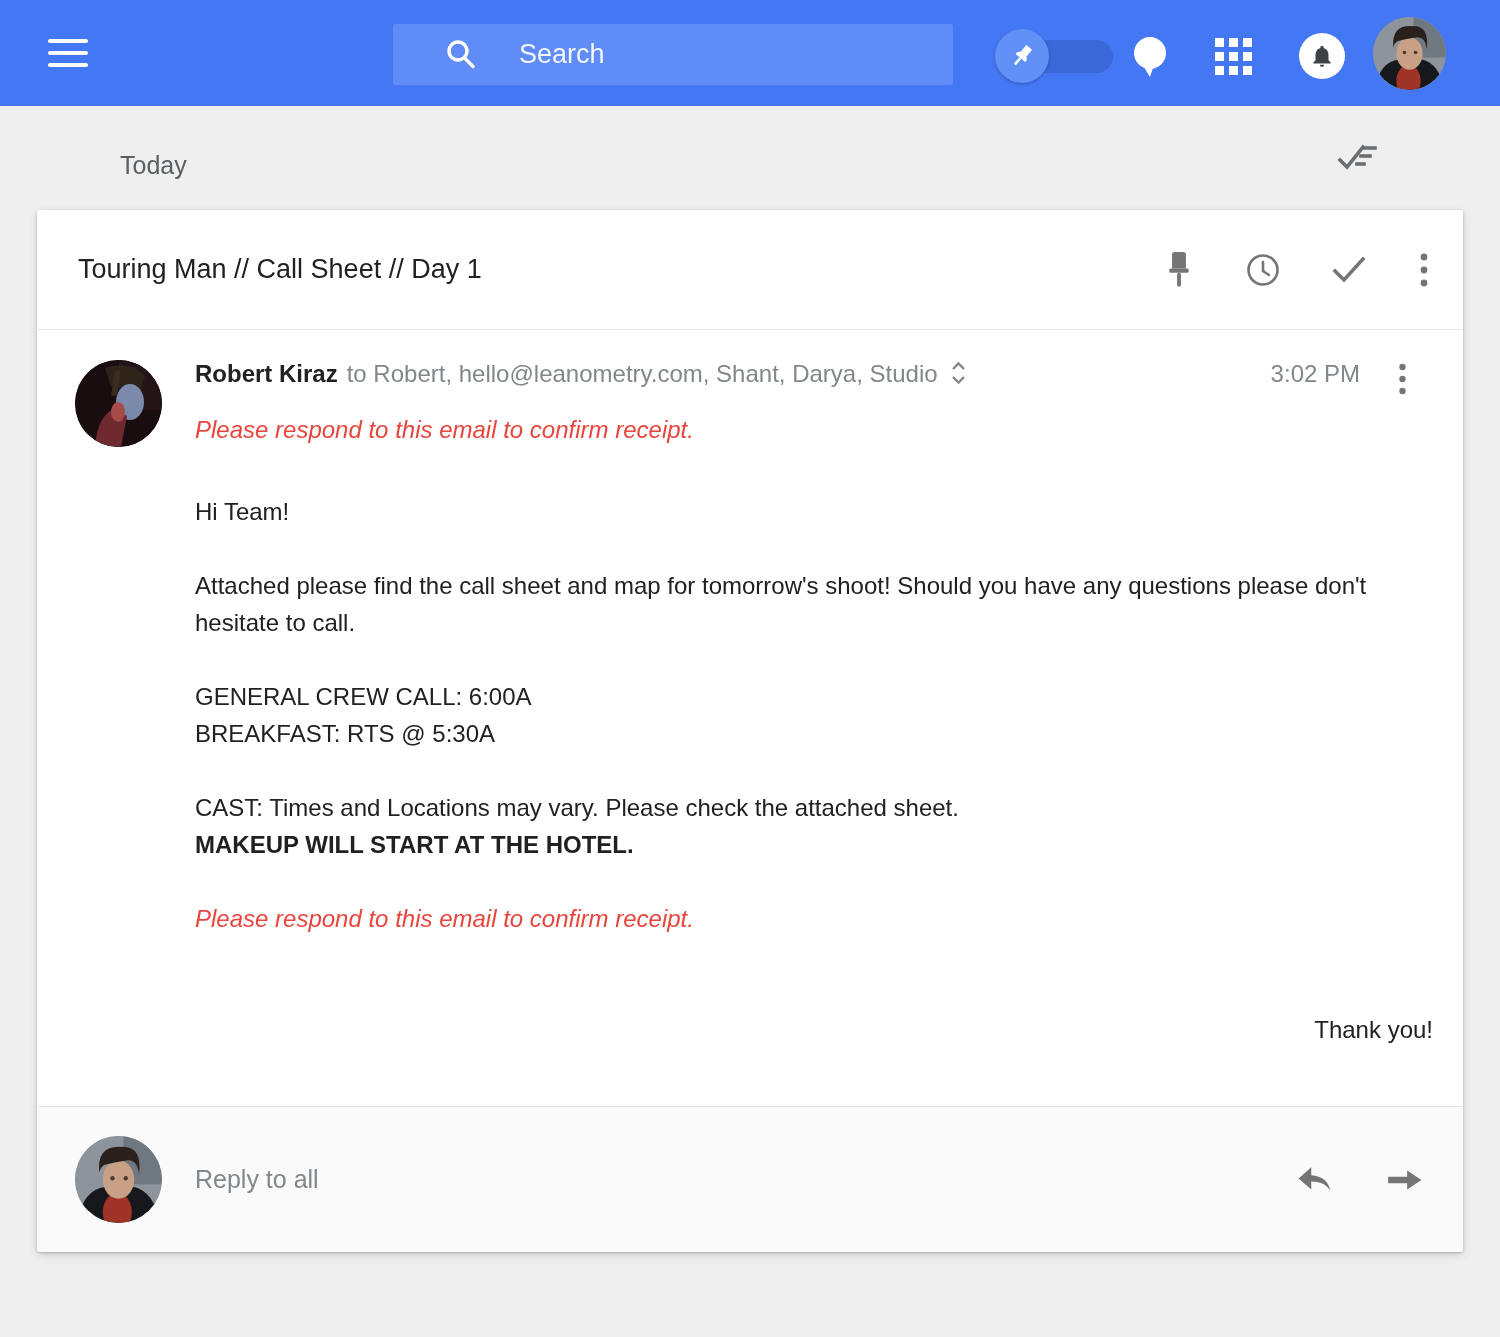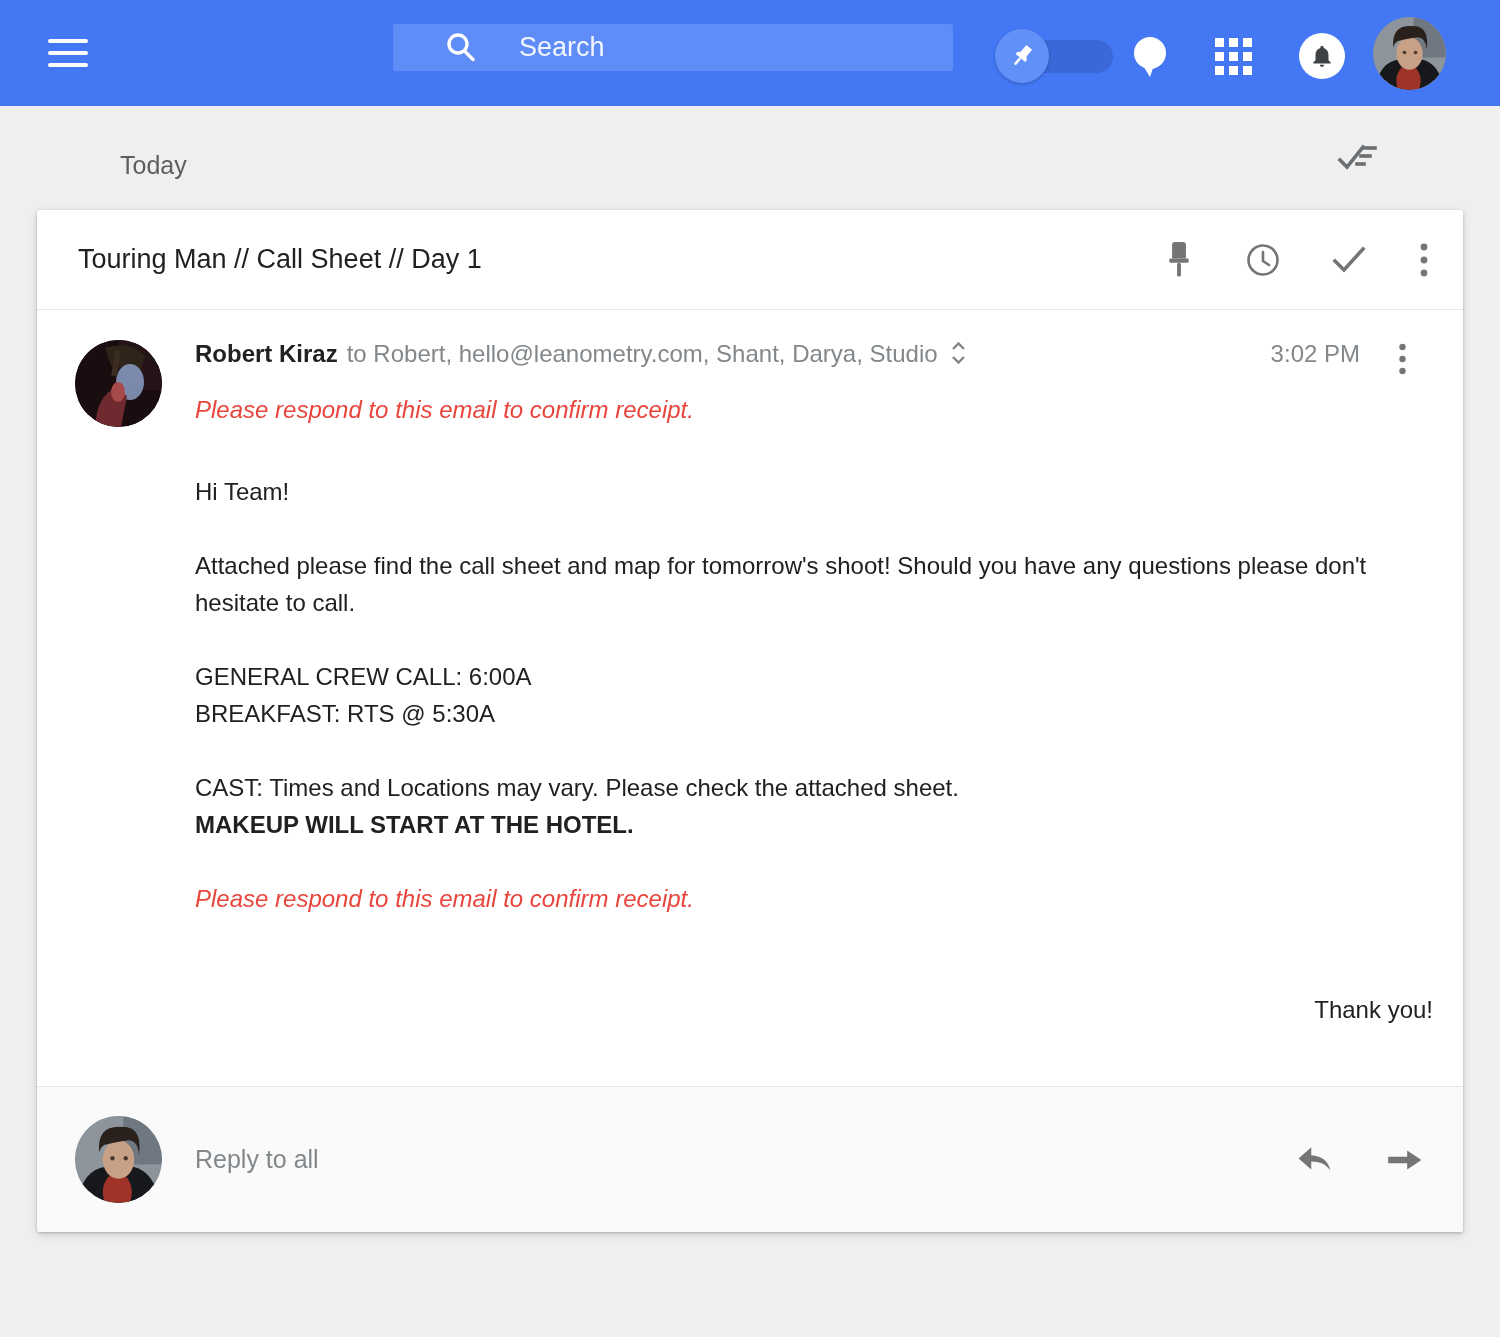--- a/index.html
+++ b/index.html
@@ -23,21 +23,21 @@
     display: flex; flex-direction: column; justify-content: center; gap: 8px;
   }
   .hamburger span { display: block; height: 4px; width: 40px; background: #fff; border-radius: 2px; }
   .app-title {
     position: absolute; left: 140px; top: 0; height: 106px;
     display: flex; align-items: center;
     color: #fff; font-size: 34px; font-weight: 400; letter-spacing: .5px;
   }
   .search-bar {
     position: absolute; left: 393px; top: 24px;
-    width: 560px; height: 47px;
+    width: 560px; height: 61px;
     background: #5f8cf7; border-radius: 2px;
     display: flex; align-items: center;
   }
   .search-bar svg { margin-left: 50px; flex: 0 0 auto; }
   .search-bar input {
     margin-left: 40px; width: 400px;
     background: transparent; border: none; outline: none;
     color: #fff; font-size: 27px; font-family: "Liberation Sans", sans-serif;
   }
   .search-bar input::placeholder { color: rgba(255,255,255,.92); opacity: 1; }
@@ -78,21 +78,21 @@
     background: transparent; border: none; cursor: pointer; padding: 4px;
   }
 
   
   .email-card {
     margin: 0 37px;
     background: #fff; border-radius: 3px;
     box-shadow: 0 1px 3px rgba(0,0,0,.22), 0 3px 10px rgba(0,0,0,.12);
   }
   .card-header {
-    height: 100px;
+    height: 120px;
     display: flex; align-items: center;
     padding: 0 30px 0 41px;
     border-bottom: 1px solid #e7e7e7;
   }
   .subject { flex: 1; font-size: 27px; font-weight: 400; color: #212121; }
   .card-actions { display: flex; align-items: center; gap: 45px; }
   .icon-btn { background: transparent; border: none; cursor: pointer; padding: 2px; display: flex; }
 
   .message { position: relative; padding: 30px 0 58px 0; }
   .msg-avatar {

